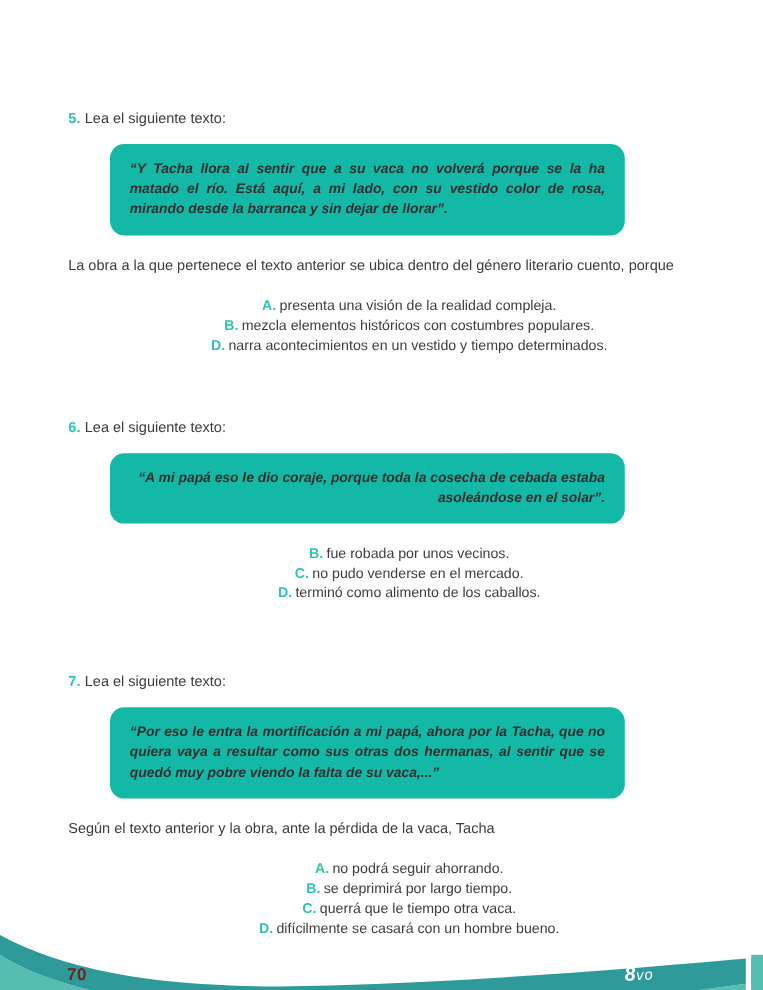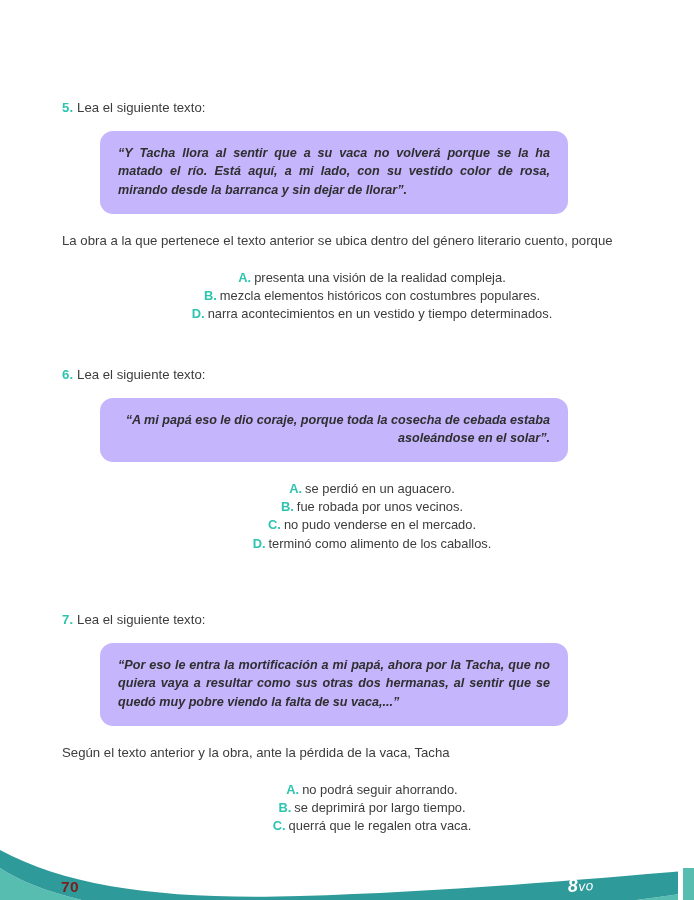--- a/index.html
+++ b/index.html
@@ -54,21 +54,21 @@
   .q-stem-text {
     color: #3c3c3c;
   }
 
   
   .quote-box {
     margin-top: 13px;
     margin-left: 38px;
     width: 468px;
     box-sizing: border-box;
-    background: #c4b5fd;
+    background: #14b8a6;
     border-radius: 13px;
     padding: 13px 18px 14px 18px;
   }
   .quote-text {
     margin: 0;
     font-style: italic;
     font-weight: bold;
     font-size: 12.6px;
     line-height: 1.48;
     color: #2f2f2f;
@@ -188,35 +188,32 @@
         </li>
         <li class="option">
           <span class="opt-letter">B.</span><span>mezcla elementos históricos con costumbres populares.</span>
         </li>
         <li class="option">
           <span class="opt-letter">D.</span><span>narra acontecimientos en un vestido y tiempo determinados.</span>
         </li>
       </ul>
     </div>
 
-    <div class="question-block" style="top:325px;">
+    <div class="question-block" style="top:339px;">
       <p class="q-stem">
         <span class="q-num">6.</span>
         <span class="q-stem-text">Lea el siguiente texto:</span>
       </p>
 
       <div class="quote-box narrow">
         <p class="quote-text">“A mi papá eso le dio coraje, porque toda la cosecha de cebada estaba asoleándose en el solar”.</p>
       </div>
 
 
       <ul class="options">
-        <li class="option">
-          <span class="opt-letter">A.</span><span>se perdió en un aguacero.</span>
-        </li>
         <li class="option">
           <span class="opt-letter">B.</span><span>fue robada por unos vecinos.</span>
         </li>
         <li class="option">
           <span class="opt-letter">C.</span><span>no pudo venderse en el mercado.</span>
         </li>
         <li class="option">
           <span class="opt-letter">D.</span><span>terminó como alimento de los caballos.</span>
         </li>
       </ul>
@@ -235,21 +232,24 @@
       <p class="q-lead">Según el texto anterior y la obra, ante la pérdida de la vaca, Tacha</p>
 
       <ul class="options">
         <li class="option">
           <span class="opt-letter">A.</span><span>no podrá seguir ahorrando.</span>
         </li>
         <li class="option">
           <span class="opt-letter">B.</span><span>se deprimirá por largo tiempo.</span>
         </li>
         <li class="option">
-          <span class="opt-letter">C.</span><span>querrá que le regalen otra vaca.</span>
+          <span class="opt-letter">C.</span><span>querrá que le tiempo otra vaca.</span>
+        </li>
+        <li class="option">
+          <span class="opt-letter">D.</span><span>difícilmente se casará con un hombre bueno.</span>
         </li>
       </ul>
     </div>
 
   </div>
 
   <div class="footer">
     <svg viewBox="0 0 694 110" preserveAspectRatio="none">
 
       <path d="M0,38 C60,78 200,96 360,92 C500,89 610,74 694,62 L694,110 L0,110 Z" fill="#57bdb1"></path>

